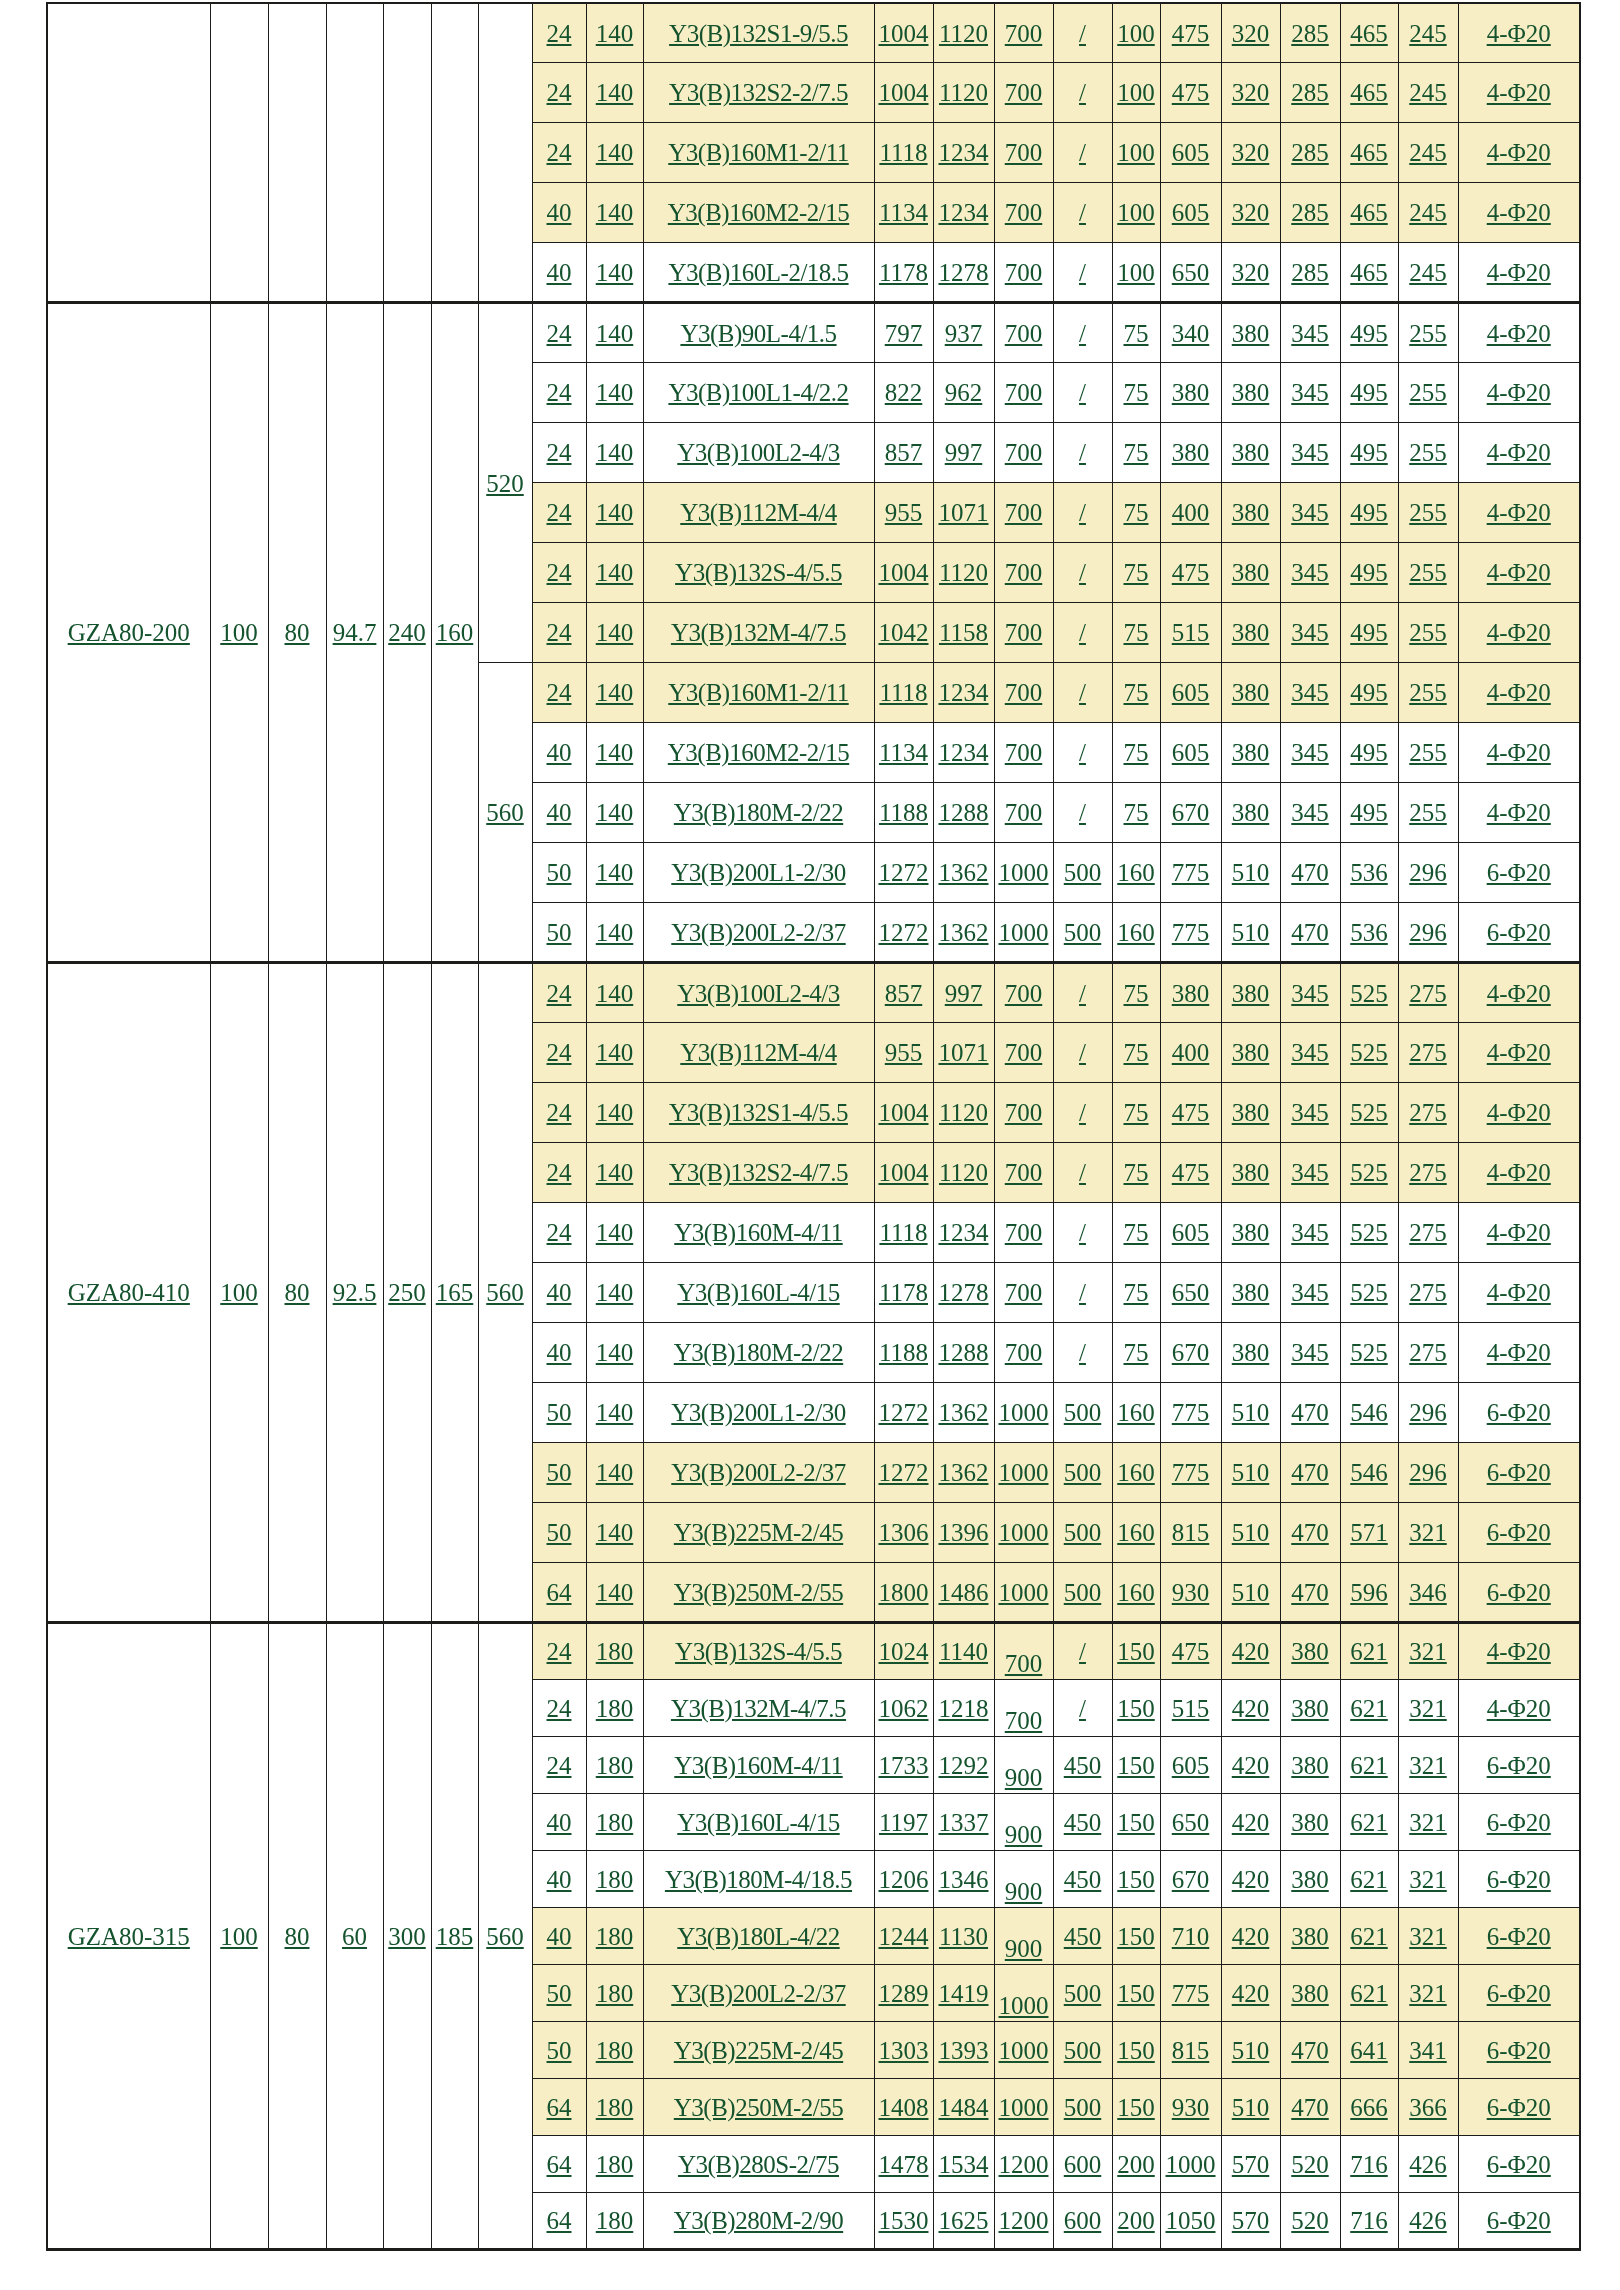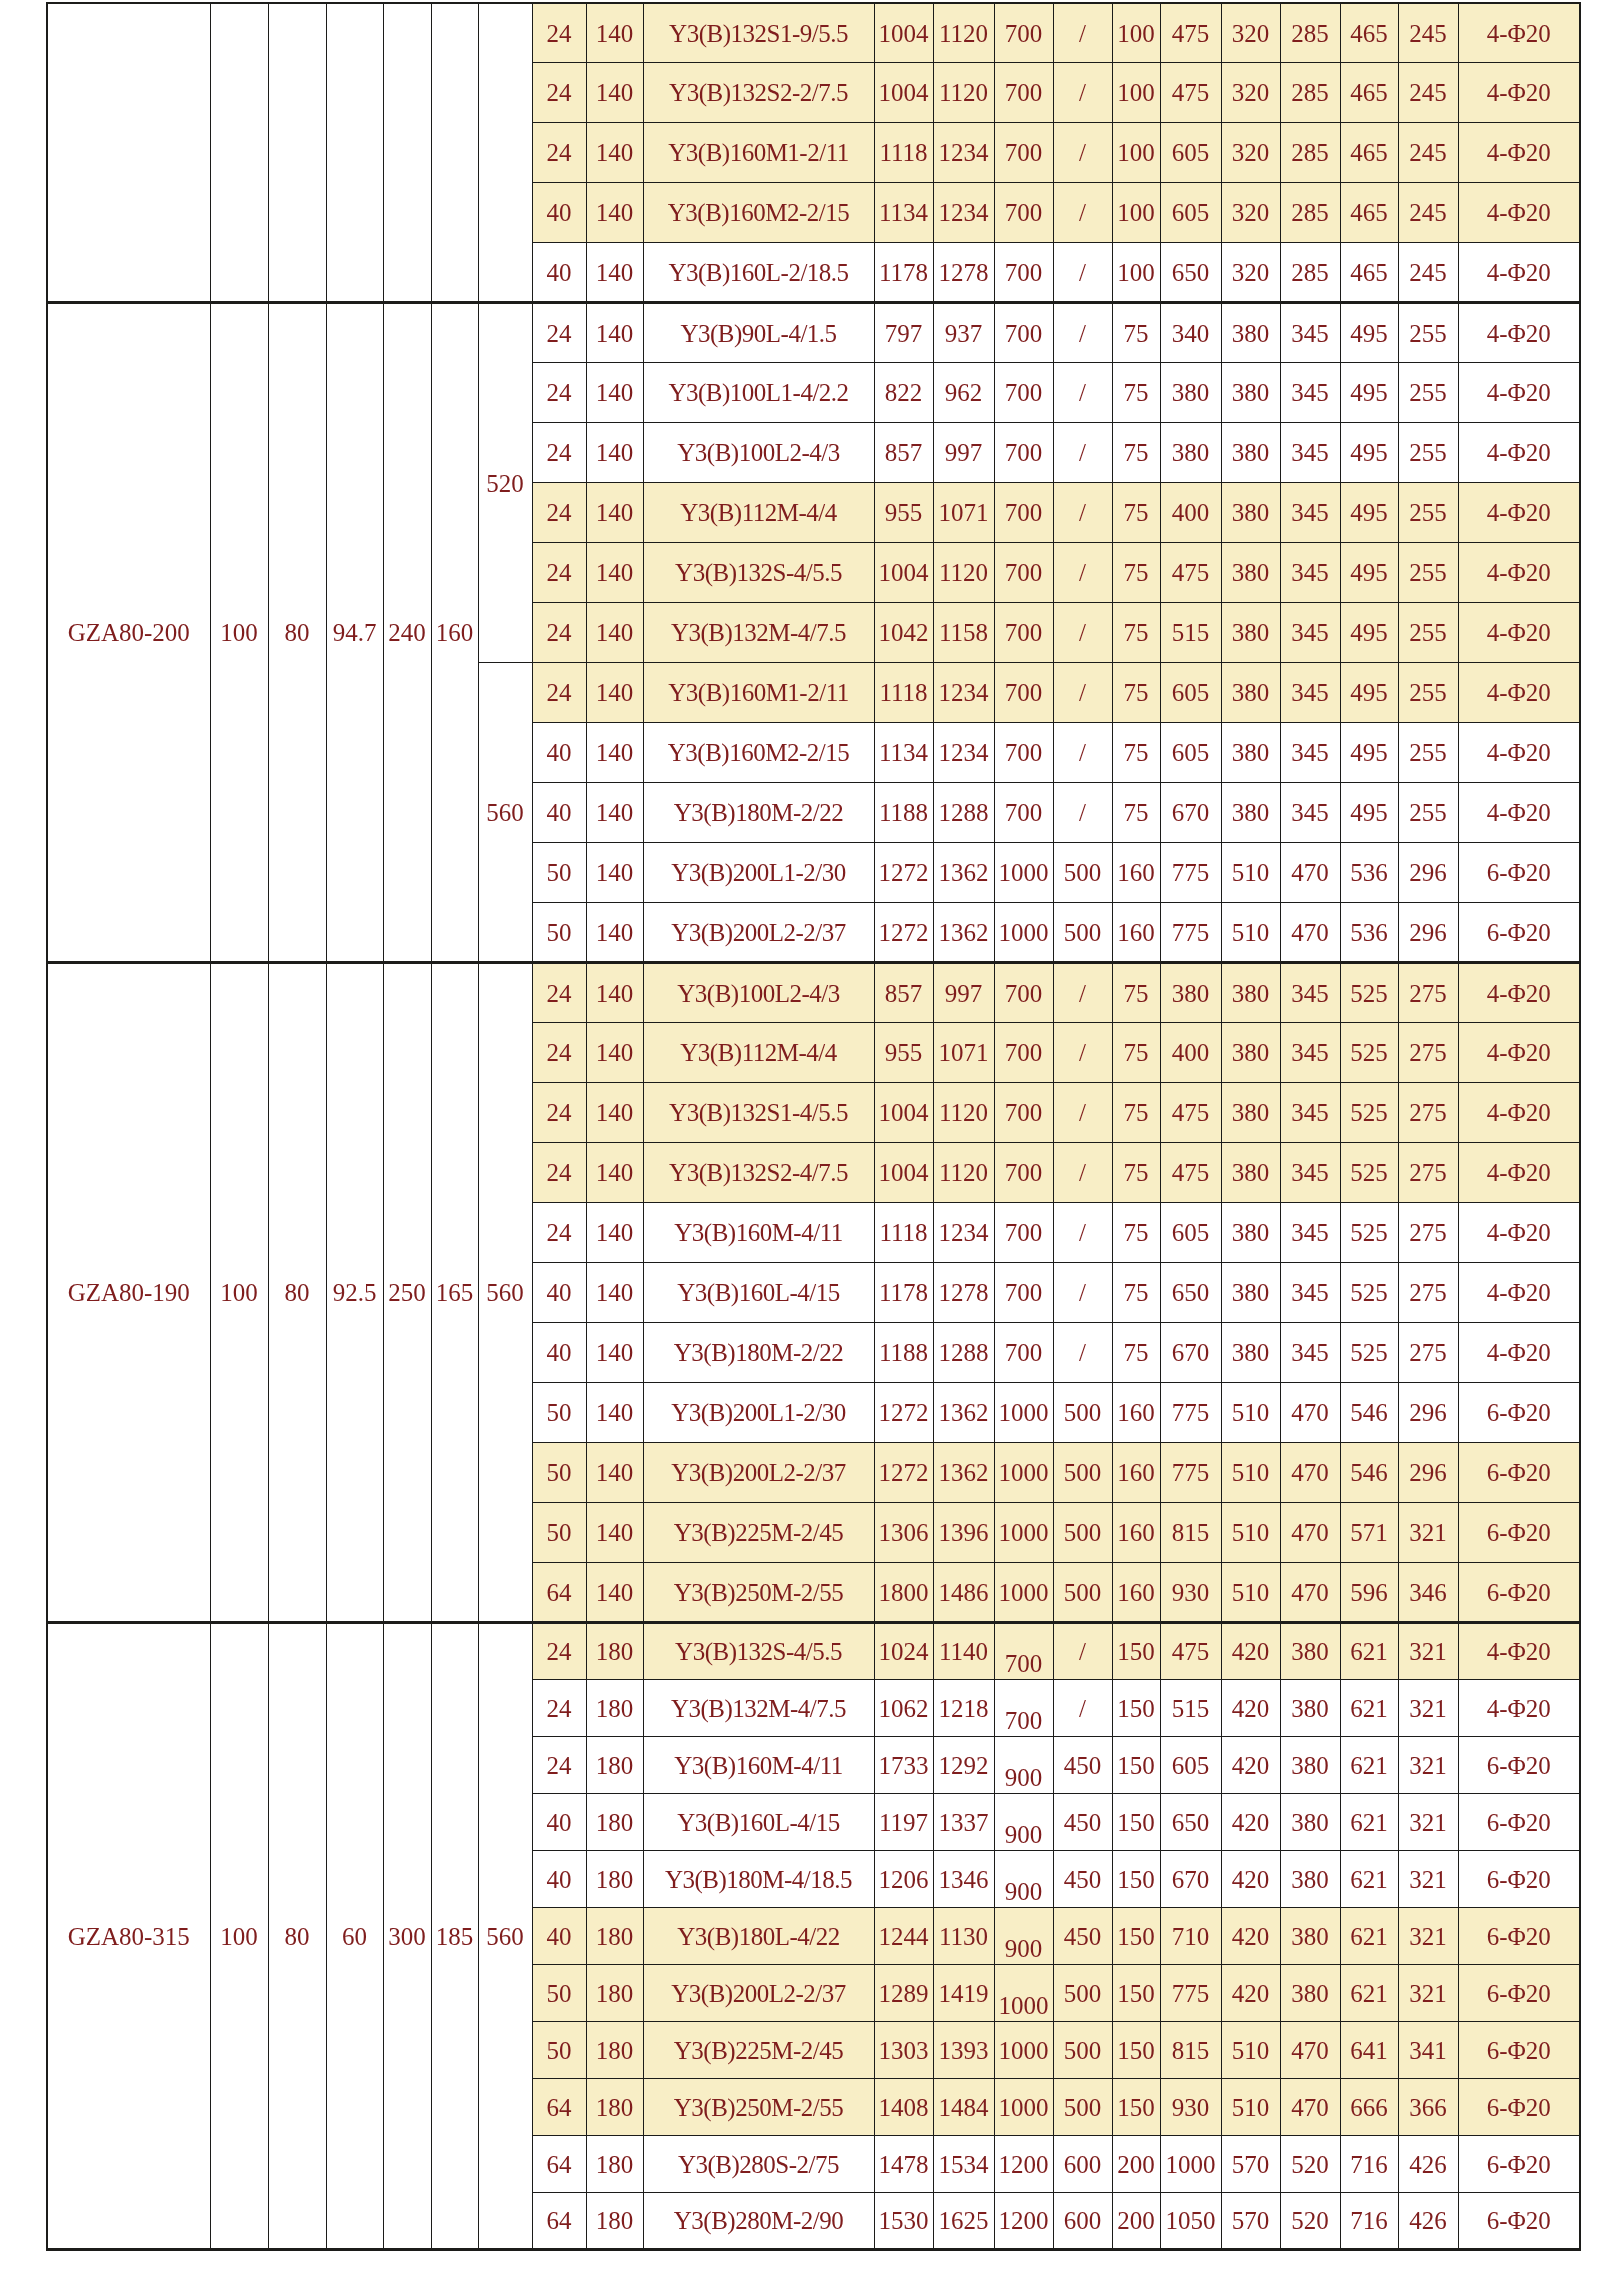--- a/index.html
+++ b/index.html
@@ -6,25 +6,26 @@
   body{
     width:1620px;height:2291px;
     background:#ffffff;
     font-family:"Liberation Serif", serif;
   }
   .sheet{padding:1.8px 0 0 46px;}
   table.spec{
     border-collapse:collapse;
     table-layout:fixed;
     width:1535px;
-    color:#7f1d1d;
+    color:#14532d;
     border-left:2.7px solid #1c1c1a;
     border-right:2.7px solid #1c1c1a;
     border-bottom:3.6px solid #1c1c1a;
     border-top:2.7px solid #1c1c1a;
+    text-decoration:underline;
   }
   td{
     border:1.8px solid #1c1c1a;
     text-align:center;
     vertical-align:middle;
     font-size:25px;
     line-height:1;
     padding:0;
     overflow:hidden;
     white-space:nowrap;
@@ -331,21 +332,21 @@
           <td class="">500</td>
           <td class="">160</td>
           <td class="">775</td>
           <td class="">510</td>
           <td class="">470</td>
           <td class="">536</td>
           <td class="">296</td>
           <td class="">6-Φ20</td>
         </tr>
         <tr class="h67">
-          <td rowspan="11" class="model sec-top">GZA80-190</td>
+          <td rowspan="11" class="model sec-top">GZA80-410</td>
           <td rowspan="11" class="dim sec-top">100</td>
           <td rowspan="11" class="dim sec-top">80</td>
           <td rowspan="11" class="dim sec-top">92.5</td>
           <td rowspan="11" class="dim sec-top">250</td>
           <td rowspan="11" class="dim sec-top">165</td>
           <td rowspan="11" class="group sec-top">560</td>
           <td class="hl sec-top">24</td>
           <td class="hl sec-top">140</td>
           <td class="hl motor sec-top">Y3(B)100L2-4/3</td>
           <td class="hl sec-top">857</td>

